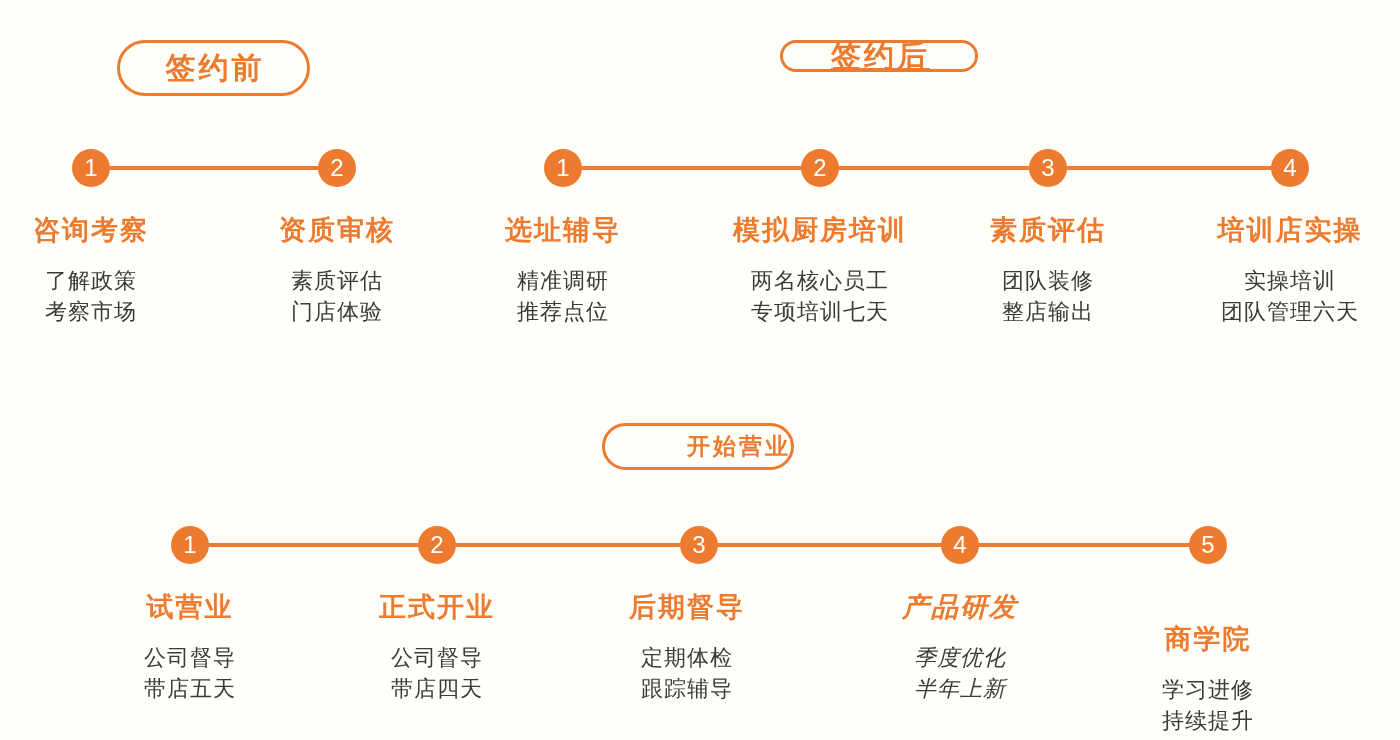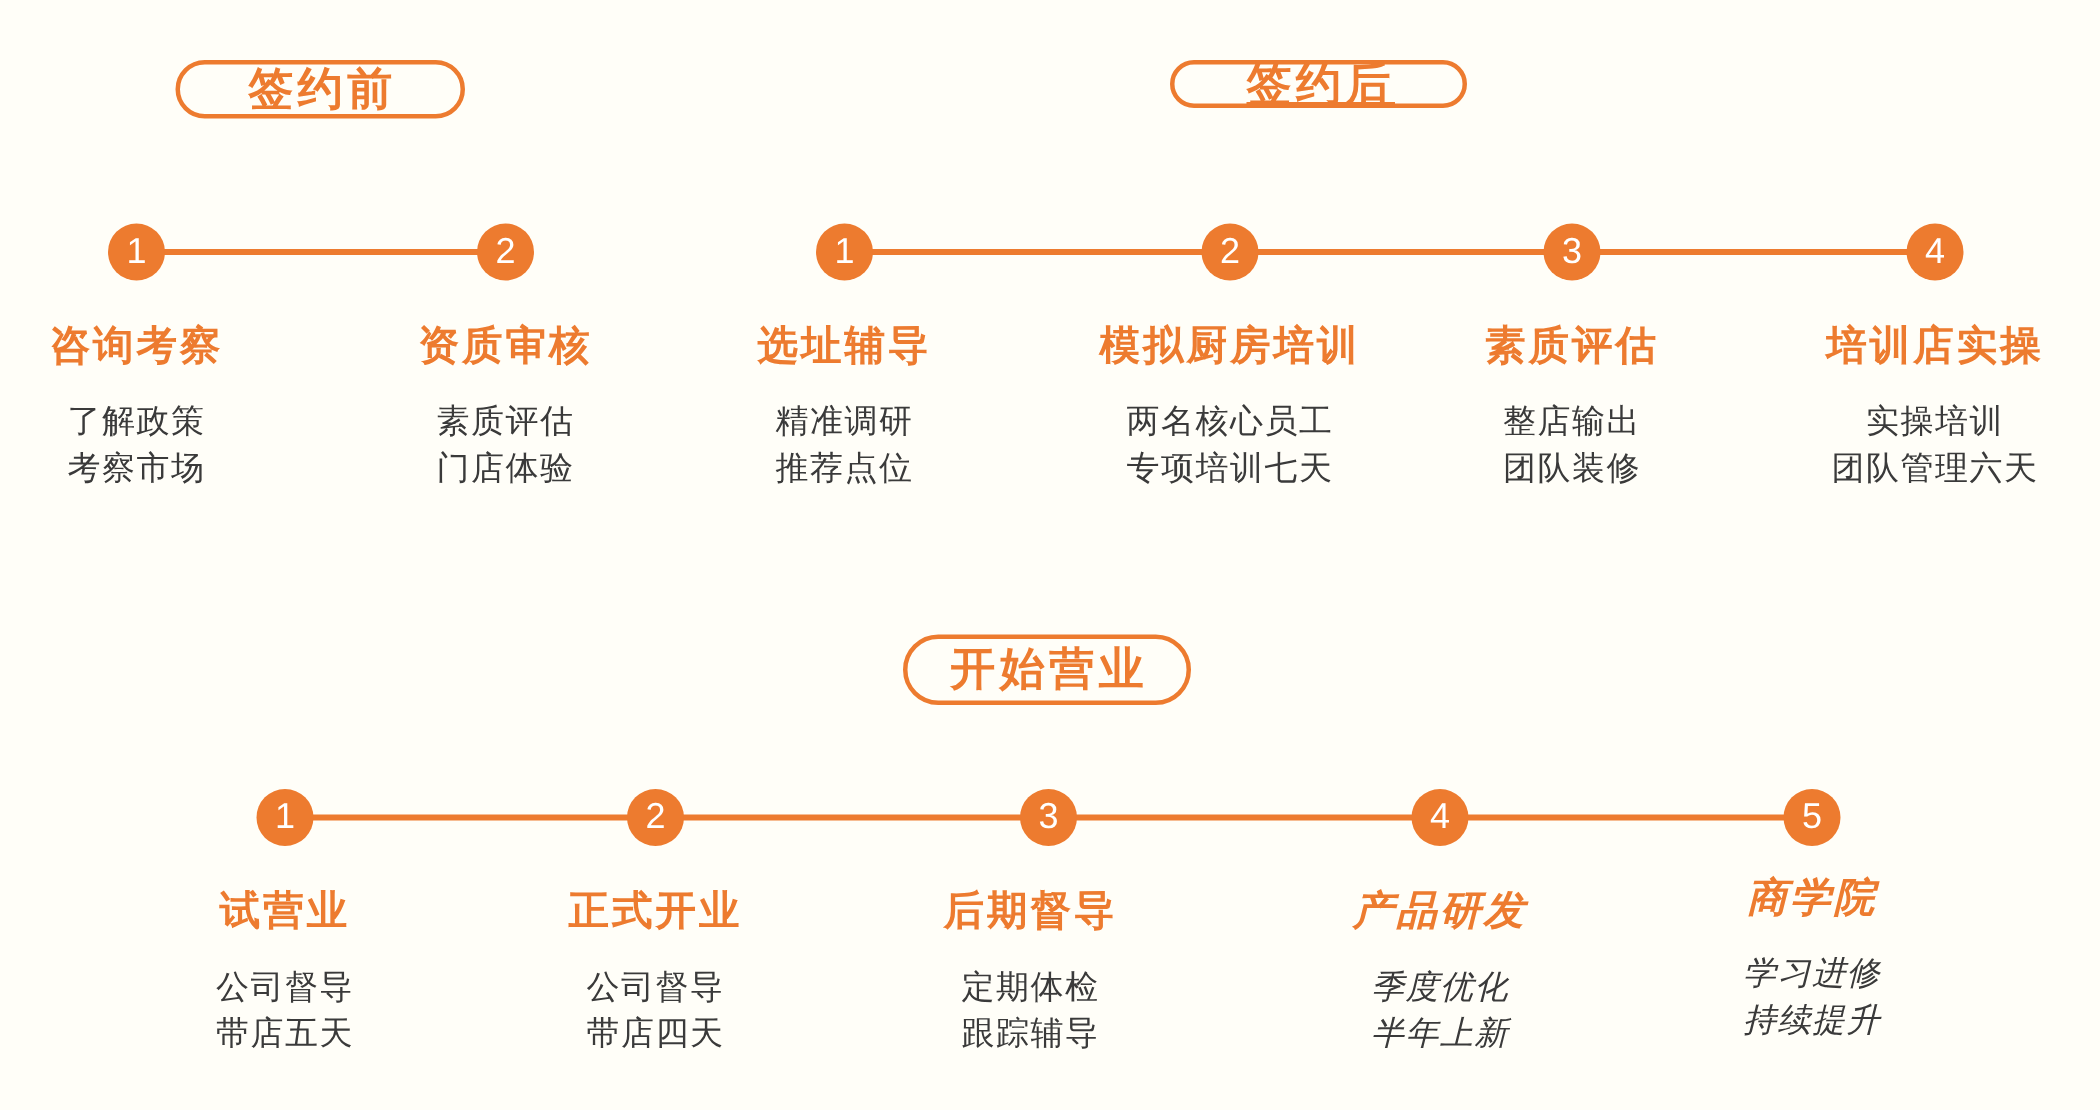--- a/index.html
+++ b/index.html
@@ -63,21 +63,21 @@
     line-height:31px;
     letter-spacing:1px;
     white-space:nowrap;
   }
 </style>
 </head>
 <body>
 
 <div class="canvas">
 
-  <div class="pill" style="left:117px;top:40px;width:193px;height:39px;">
+  <div class="pill" style="left:117px;top:40px;width:193px;height:56px;">
     <span>签约前</span>
   </div>
 
   <div class="tl-line" style="left:91px;top:166px;width:246px;"></div>
 
   <div class="tl-circle" style="left:72px;top:149px;">
     <span>1</span>
   </div>
   <div class="tl-circle" style="left:318px;top:149px;">
     <span>2</span>
@@ -127,33 +127,33 @@
   <div class="step-col" style="left:700px;top:212px;">
     <div class="step-title">模拟厨房培训</div>
     <div class="step-desc">
       <div>两名核心员工</div>
       <div>专项培训七天</div>
     </div>
   </div>
   <div class="step-col" style="left:928px;top:212px;">
     <div class="step-title">素质评估</div>
     <div class="step-desc">
+      <div>团队装修</div>
       <div>整店输出</div>
-      <div>团队装修</div>
     </div>
   </div>
   <div class="step-col" style="left:1170px;top:212px;">
     <div class="step-title">培训店实操</div>
     <div class="step-desc">
       <div>实操培训</div>
       <div>团队管理六天</div>
     </div>
   </div>
 
-  <div class="pill" style="left:602px;top:423px;width:192px;height:47px;font-size:30px;">
+  <div class="pill" style="left:602px;top:423px;width:192px;height:47px;font-size:23px;justify-content:flex-end;">
     <span>开始营业</span>
   </div>
 
   <div class="tl-line" style="left:190px;top:543px;width:1018px;"></div>
 
   <div class="tl-circle" style="left:171px;top:526px;">
     <span>1</span>
   </div>
   <div class="tl-circle" style="left:418px;top:526px;">
     <span>2</span>
@@ -189,21 +189,21 @@
       <div>跟踪辅导</div>
     </div>
   </div>
   <div class="step-col" style="left:840px;top:589px;font-style:italic;">
     <div class="step-title">产品研发</div>
     <div class="step-desc">
       <div>季度优化</div>
       <div>半年上新</div>
     </div>
   </div>
-  <div class="step-col" style="left:1088px;top:580px;font-style:italic;">
+  <div class="step-col" style="left:1088px;top:621px;">
     <div class="step-title">商学院</div>
     <div class="step-desc">
       <div>学习进修</div>
       <div>持续提升</div>
     </div>
   </div>
 
 </div>
 
 </body></html>

